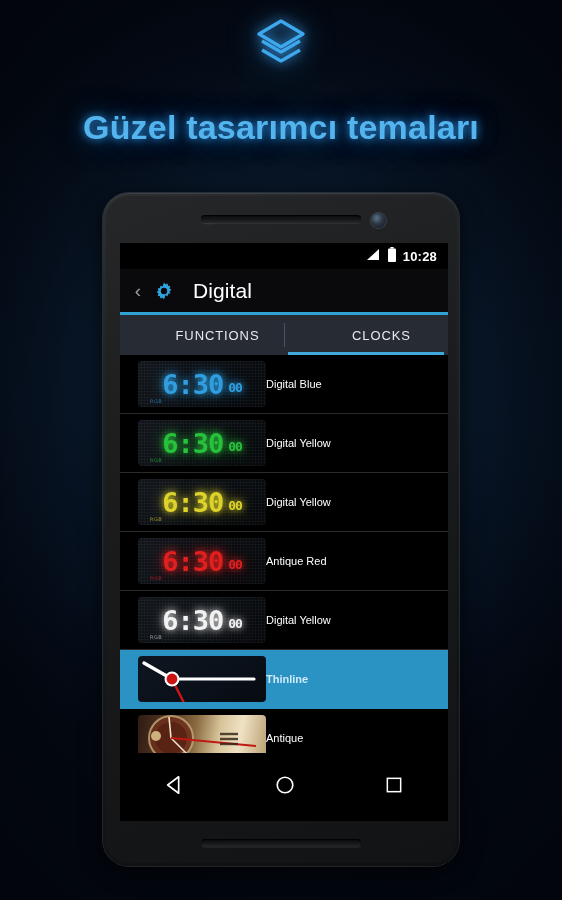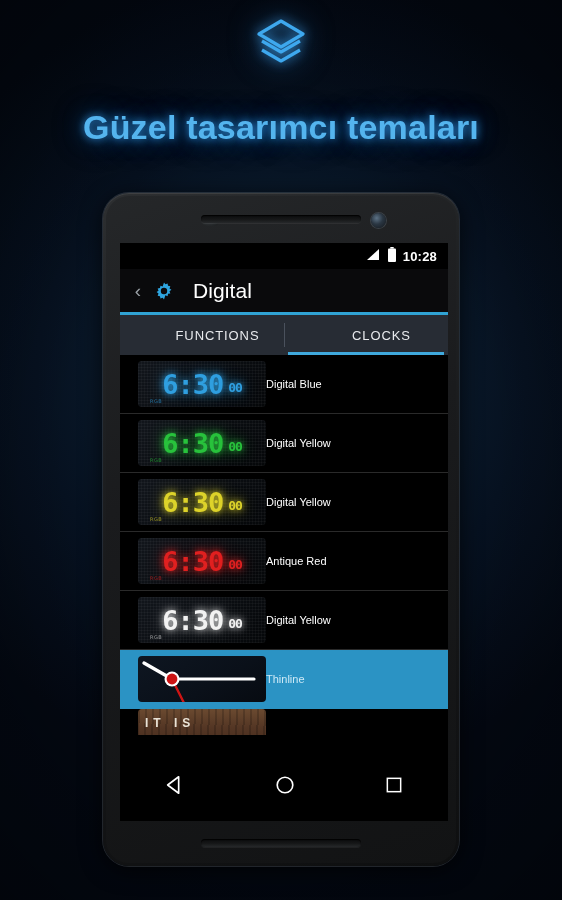--- a/index.html
+++ b/index.html
@@ -156,21 +156,21 @@
     height:59px;
     display:flex; align-items:center;
     padding-left:18px;
     border-bottom:1px solid #2a2a2a;
     background:#000;
   }
   .row.selected { background:#2b93c4; border-bottom-color:#2b93c4; }
   .row-label {
     color:#ffffff; font-size:11px; font-weight:400;
   }
-  .row.selected .row-label { color:#cfeaf7; }
+  .row.selected .row-label { color:#cfeaf7;font-weight:bold; }
 
   
   .preview {
     width:128px; height:46px;
     border-radius:4px;
     flex:none;
     position:relative;
     overflow:hidden;
   }
   .preview.digital {
@@ -356,20 +356,43 @@
               <line x1="34" y1="23" x2="6" y2="7" stroke="#ffffff" stroke-width="3.4" stroke-linecap="round"></line>
               <line x1="34" y1="23" x2="116" y2="23" stroke="#ffffff" stroke-width="3.2" stroke-linecap="round"></line>
               <line x1="34" y1="23" x2="46" y2="47" stroke="#cc1414" stroke-width="2.4" stroke-linecap="round"></line>
               <circle cx="34" cy="23" r="7.5" fill="#ffffff"></circle>
               <circle cx="34" cy="23" r="5.4" fill="#cc1414"></circle>
             </svg>
           </div>
           <div class="row-label">Thinline</div>
         </div>
 
+        <div class="row">
+          <div class="preview antique">
+            <svg width="128" height="46" viewBox="0 0 128 46">
+              <circle cx="33" cy="23" r="22" fill="#6d2f1c" opacity="0.85"></circle>
+              <circle cx="33" cy="23" r="16" fill="#562213" opacity="0.9"></circle>
+              <circle cx="33" cy="23" r="22" fill="none" stroke="#c6ab7c" stroke-width="2" opacity="0.8"></circle>
+              <circle cx="18" cy="21" r="5" fill="#d9c08a" opacity="0.9"></circle>
+              <g stroke="#efe6cf" stroke-width="1.6" fill="none">
+                <path d="M33 23 L31 2"></path>
+                <path d="M33 23 L49 39"></path>
+              </g>
+              <path d="M45 37 l7 6 -10 -1 z" fill="#efe6cf"></path>
+              <line x1="33" y1="23" x2="118" y2="31" stroke="#c01a12" stroke-width="1.8"></line>
+              <g stroke="#3a2a1c" stroke-width="2.4" opacity="0.85">
+                <line x1="82" y1="19" x2="100" y2="19"></line>
+                <line x1="82" y1="24" x2="100" y2="24"></line>
+                <line x1="82" y1="29" x2="100" y2="29"></line>
+              </g>
+              <path d="M120 18 l6 5 -6 5" fill="none" stroke="#9d8košs" stroke-width="1"></path>
+            </svg>
+          </div>
+          <div class="row-label">Antique</div>
+        </div>
 
         <div class="row partial">
           <div class="preview word">
             <div class="word-text">IT IS</div>
           </div>
         </div>
 
       </div>
 
       <div class="navbar">

